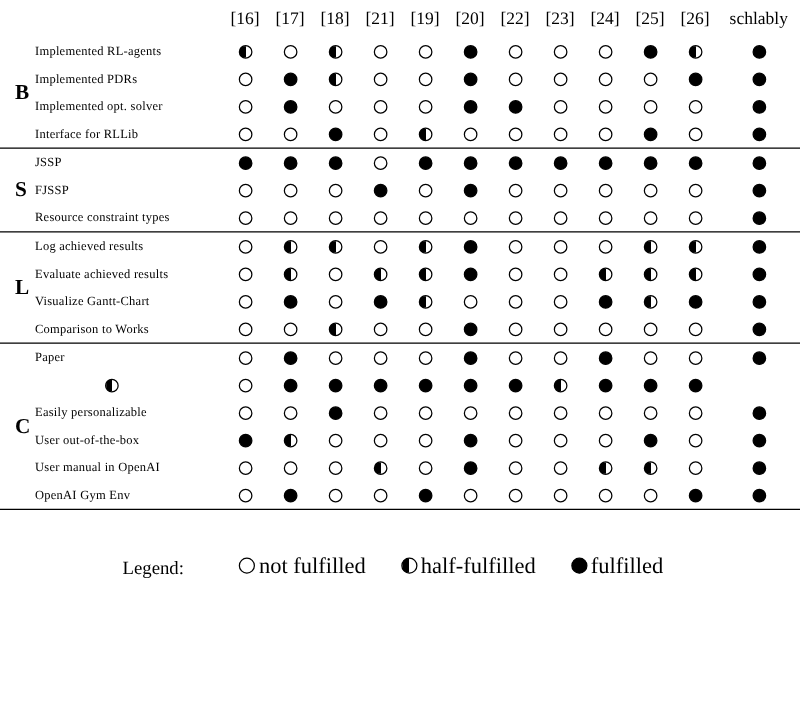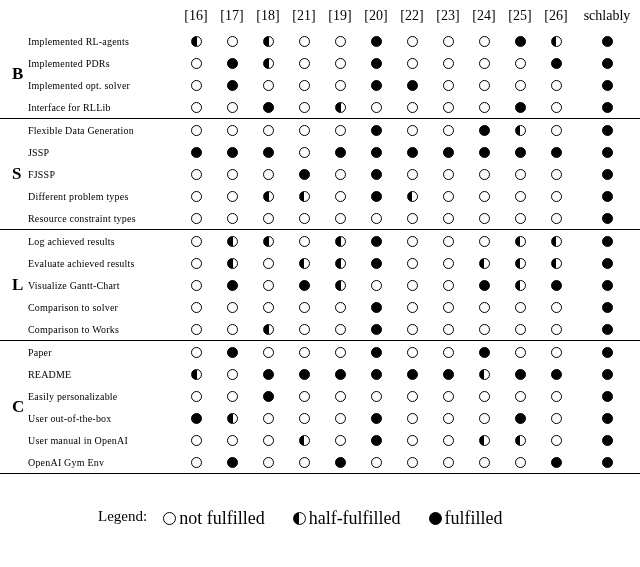--- a/index.html
+++ b/index.html
@@ -30,21 +30,21 @@
   .circle {
     width:9px; height:9px; border:1px solid #000; border-radius:50%;
     margin:auto; box-sizing:content-box;
   }
   .circle.full  { background:#000; }
   .circle.empty { background:#fff; }
   .circle.half  { background:linear-gradient(90deg,#000 50%,#fff 50%); }
 
   .legend {
     margin-top:34px; padding-left:98px; font-size:15px;
-    display:flex; align-items:flex-start;
+    display:flex; align-items:flex-end;gap:28px;
   }
   .legend-title { margin-right:16px; }
   .legend-item { display:inline-flex; align-items:center; margin-right:28px; }
   .legend-item .circle { width:11px; height:11px; margin:0 3px 0 0; }
   .legend-item-label { font-size:18px; }
 </style>
 </head>
 <body>
 
 <div class="figure">
@@ -124,35 +124,20 @@
           <span class="circle empty"></span>
           <span class="circle empty"></span>
           <span class="circle full"></span>
           <span class="circle empty"></span>
           <span class="circle full"></span>
         </div>
       </div>
       <div class="group">
         <span class="group-letter">S</span>
         <div class="grid-row row">
-          <div class="row-label">Flexible Data Generation</div>
-          <span class="circle empty"></span>
-          <span class="circle empty"></span>
-          <span class="circle empty"></span>
-          <span class="circle empty"></span>
-          <span class="circle empty"></span>
-          <span class="circle full"></span>
-          <span class="circle empty"></span>
-          <span class="circle empty"></span>
-          <span class="circle full"></span>
-          <span class="circle half"></span>
-          <span class="circle empty"></span>
-          <span class="circle full"></span>
-        </div>
-        <div class="grid-row row">
           <div class="row-label">JSSP</div>
           <span class="circle full"></span>
           <span class="circle full"></span>
           <span class="circle full"></span>
           <span class="circle empty"></span>
           <span class="circle full"></span>
           <span class="circle full"></span>
           <span class="circle full"></span>
           <span class="circle full"></span>
           <span class="circle full"></span>
@@ -162,35 +147,20 @@
         </div>
         <div class="grid-row row">
           <div class="row-label">FJSSP</div>
           <span class="circle empty"></span>
           <span class="circle empty"></span>
           <span class="circle empty"></span>
           <span class="circle full"></span>
           <span class="circle empty"></span>
           <span class="circle full"></span>
           <span class="circle empty"></span>
-          <span class="circle empty"></span>
-          <span class="circle empty"></span>
-          <span class="circle empty"></span>
-          <span class="circle empty"></span>
-          <span class="circle full"></span>
-        </div>
-        <div class="grid-row row">
-          <div class="row-label">Different problem types</div>
-          <span class="circle empty"></span>
-          <span class="circle empty"></span>
-          <span class="circle half"></span>
-          <span class="circle half"></span>
-          <span class="circle empty"></span>
-          <span class="circle full"></span>
-          <span class="circle half"></span>
           <span class="circle empty"></span>
           <span class="circle empty"></span>
           <span class="circle empty"></span>
           <span class="circle empty"></span>
           <span class="circle full"></span>
         </div>
         <div class="grid-row row">
           <div class="row-label">Resource constraint types</div>
           <span class="circle empty"></span>
           <span class="circle empty"></span>
@@ -247,35 +217,20 @@
           <span class="circle half"></span>
           <span class="circle empty"></span>
           <span class="circle empty"></span>
           <span class="circle empty"></span>
           <span class="circle full"></span>
           <span class="circle half"></span>
           <span class="circle full"></span>
           <span class="circle full"></span>
         </div>
         <div class="grid-row row">
-          <div class="row-label">Comparison to solver</div>
-          <span class="circle empty"></span>
-          <span class="circle empty"></span>
-          <span class="circle empty"></span>
-          <span class="circle empty"></span>
-          <span class="circle empty"></span>
-          <span class="circle full"></span>
-          <span class="circle empty"></span>
-          <span class="circle empty"></span>
-          <span class="circle empty"></span>
-          <span class="circle empty"></span>
-          <span class="circle empty"></span>
-          <span class="circle full"></span>
-        </div>
-        <div class="grid-row row">
           <div class="row-label">Comparison to Works</div>
           <span class="circle empty"></span>
           <span class="circle empty"></span>
           <span class="circle half"></span>
           <span class="circle empty"></span>
           <span class="circle empty"></span>
           <span class="circle full"></span>
           <span class="circle empty"></span>
           <span class="circle empty"></span>
           <span class="circle empty"></span>
@@ -295,21 +250,20 @@
           <span class="circle empty"></span>
           <span class="circle full"></span>
           <span class="circle empty"></span>
           <span class="circle empty"></span>
           <span class="circle full"></span>
           <span class="circle empty"></span>
           <span class="circle empty"></span>
           <span class="circle full"></span>
         </div>
         <div class="grid-row row">
-          <div class="row-label">README</div>
           <span class="circle half"></span>
           <span class="circle empty"></span>
           <span class="circle full"></span>
           <span class="circle full"></span>
           <span class="circle full"></span>
           <span class="circle full"></span>
           <span class="circle full"></span>
           <span class="circle full"></span>
           <span class="circle half"></span>
           <span class="circle full"></span>

